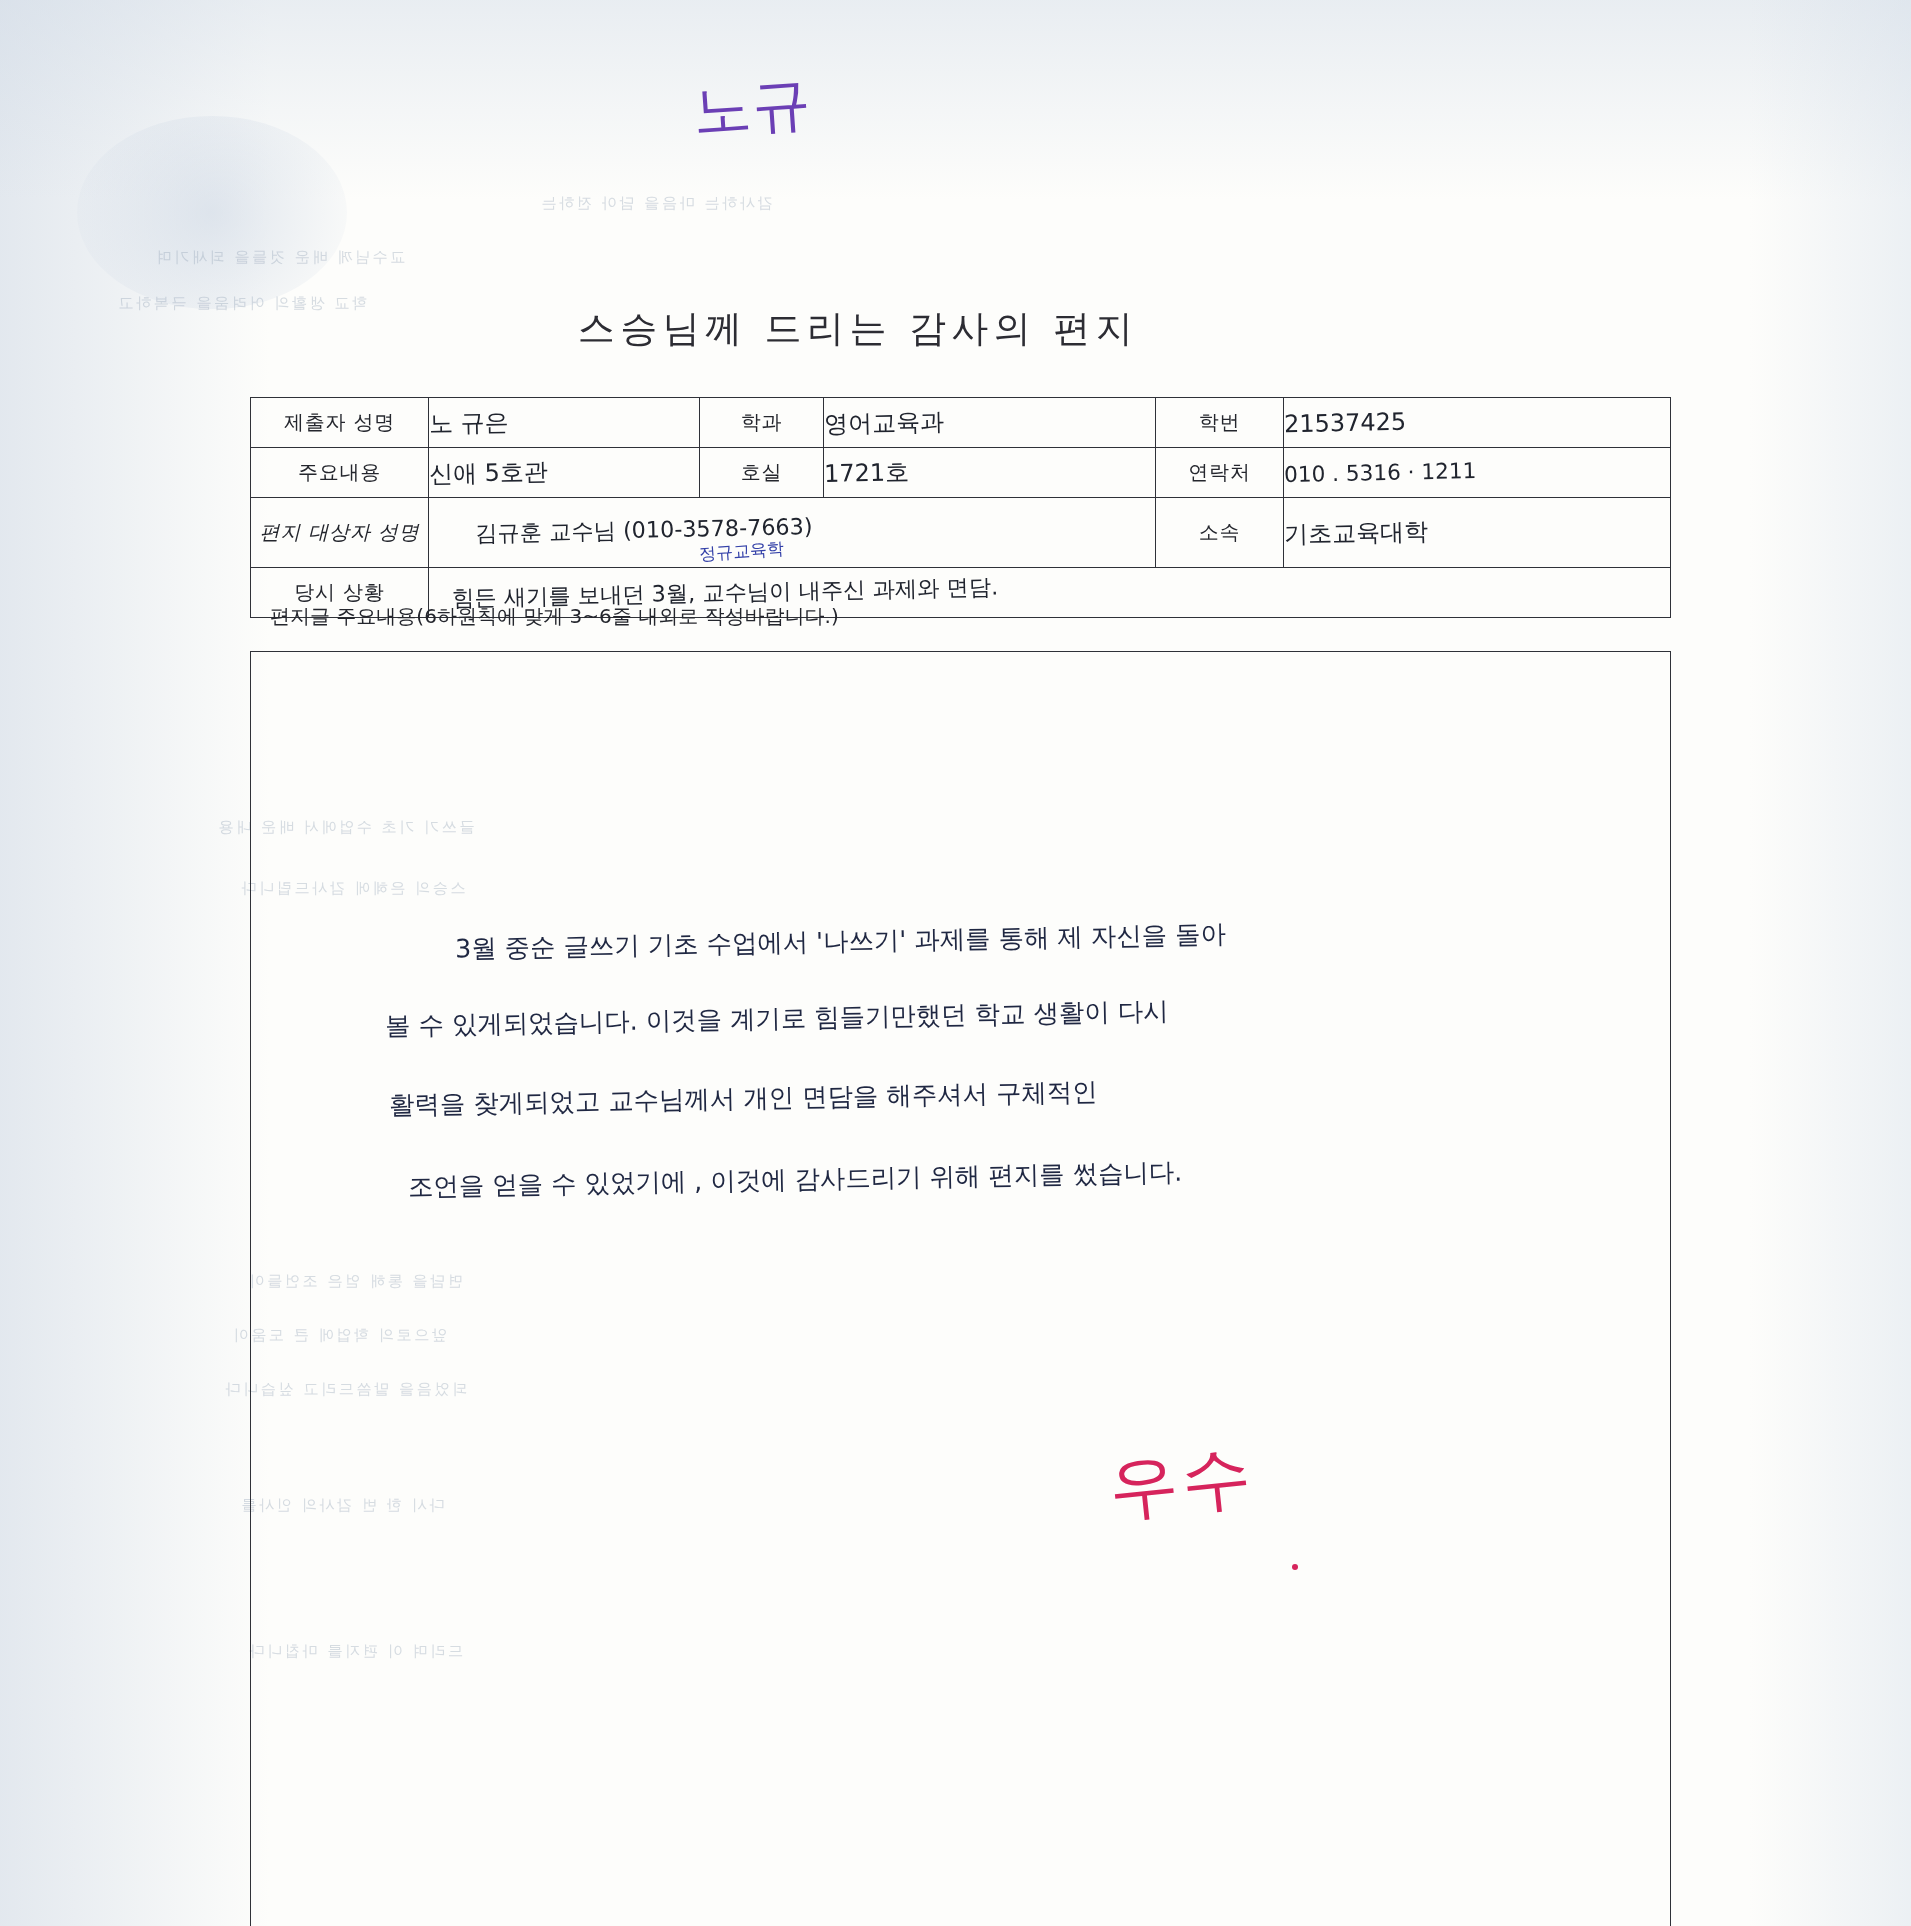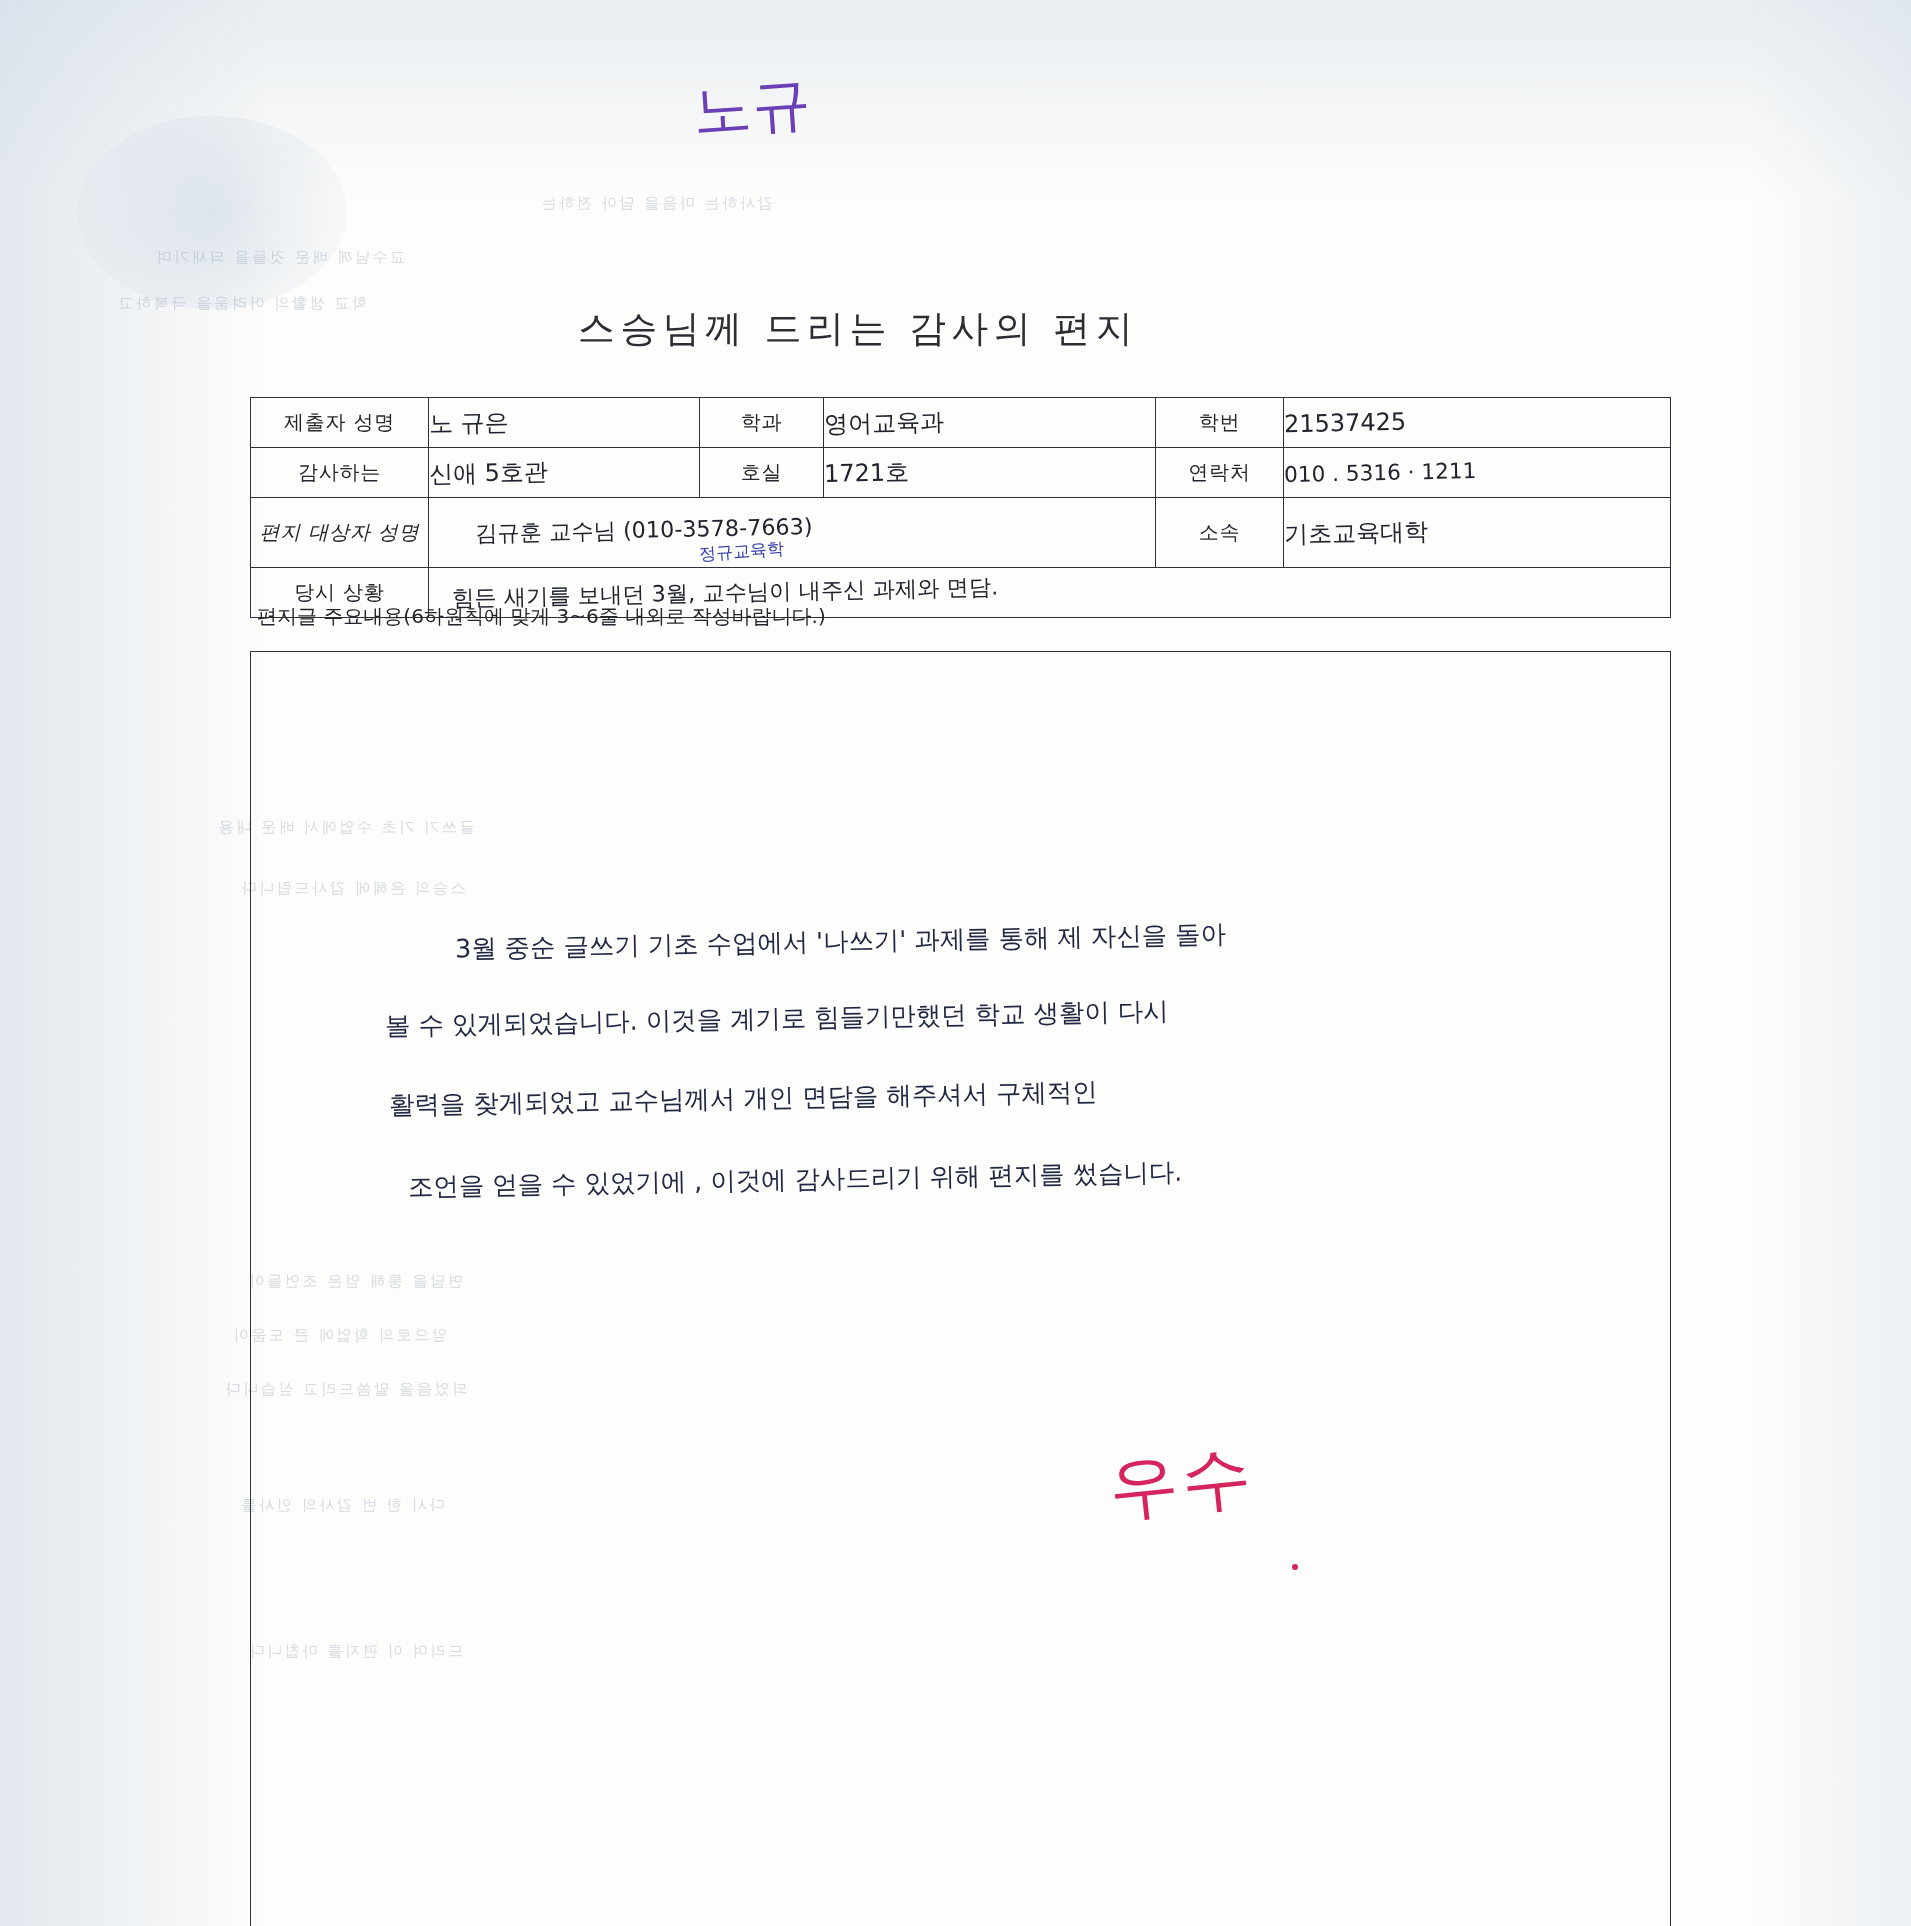--- a/index.html
+++ b/index.html
@@ -106,21 +106,21 @@
   .val {
     position: relative;
     padding-left: 15.4px;
   }
   .val .hand {
     display: inline-block;
     font-size: 24px;
   }
   .content-note-label {
     position: absolute;
-    left: 257px;
+    left: 270px;
     top: 603px;
     font-family: "DejaVu Sans", sans-serif;
     font-size: 20px;
     color: #24262d;
   }
   .content-inner-box {
     position: absolute;
     left: 250px;
     top: 651px;
     width: 1421px;
@@ -216,21 +216,21 @@
       <td style="width:123px;" class="lbl">학과</td>
       <td style="width:331px;" class="val">
         <span class="hand hand-dark">영어교육과</span>
       </td>
       <td style="width:127px;" class="lbl">학번</td>
       <td class="val">
         <span class="hand hand-dark">21537425</span>
       </td>
     </tr>
     <tr>
-      <td class="lbl">감사하는</td>
+      <td class="lbl">주요내용</td>
       <td class="val">
         <span class="hand hand-dark">신애 5호관</span>
       </td>
       <td class="lbl">호실</td>
       <td class="val">
         <span class="hand hand-dark">1721호</span>
       </td>
       <td class="lbl">연락처</td>
       <td class="val">
         <span class="hand hand-dark" style="font-size:21.6px;">010 . 5316 · 1211</span>

